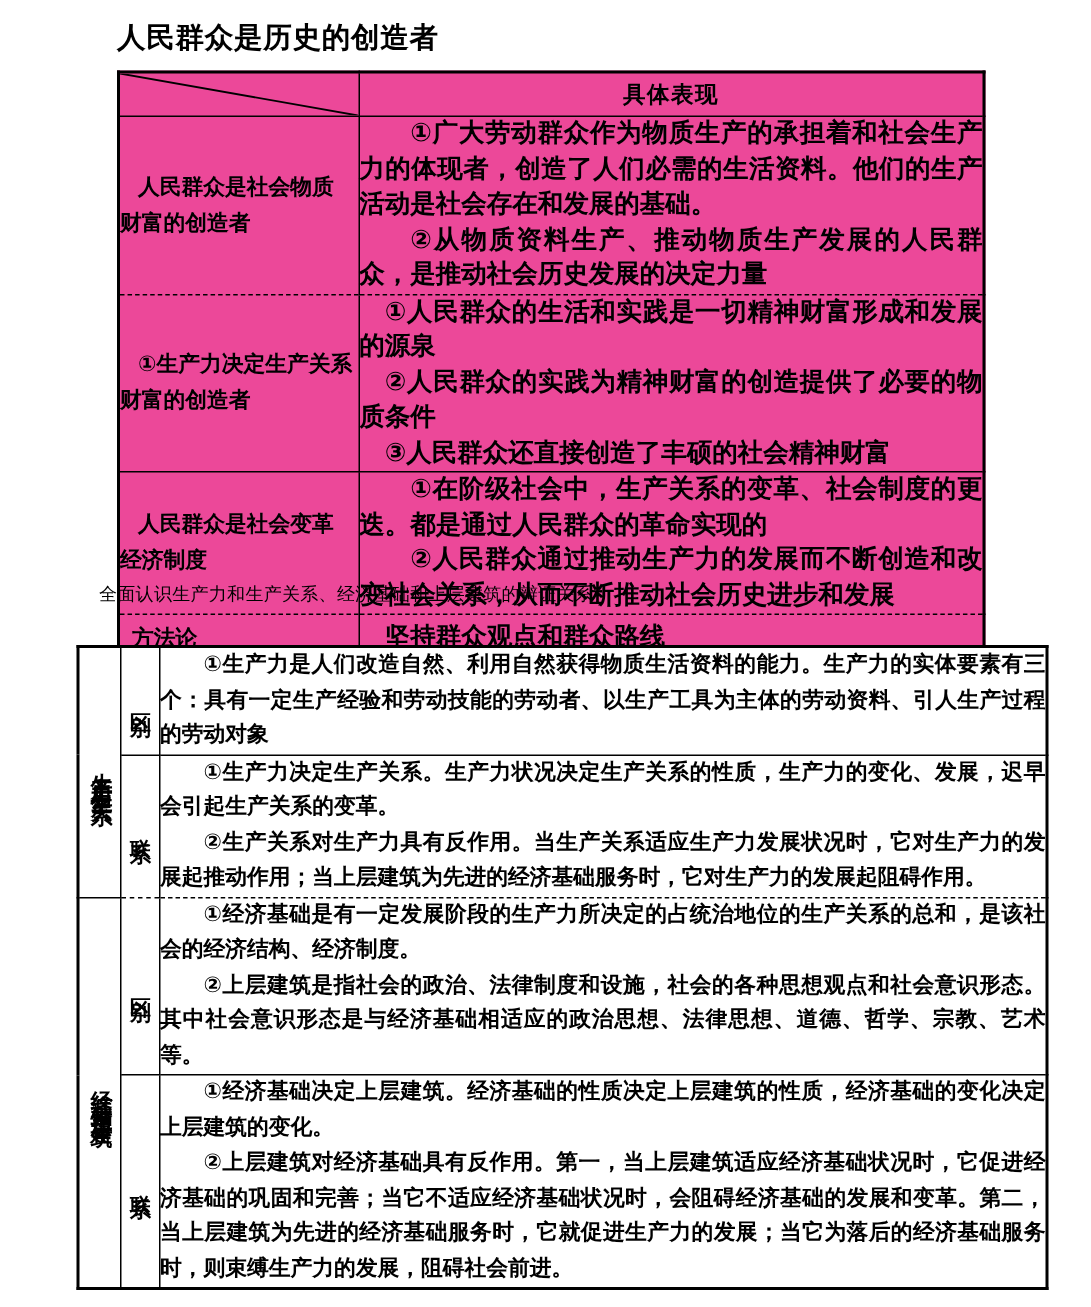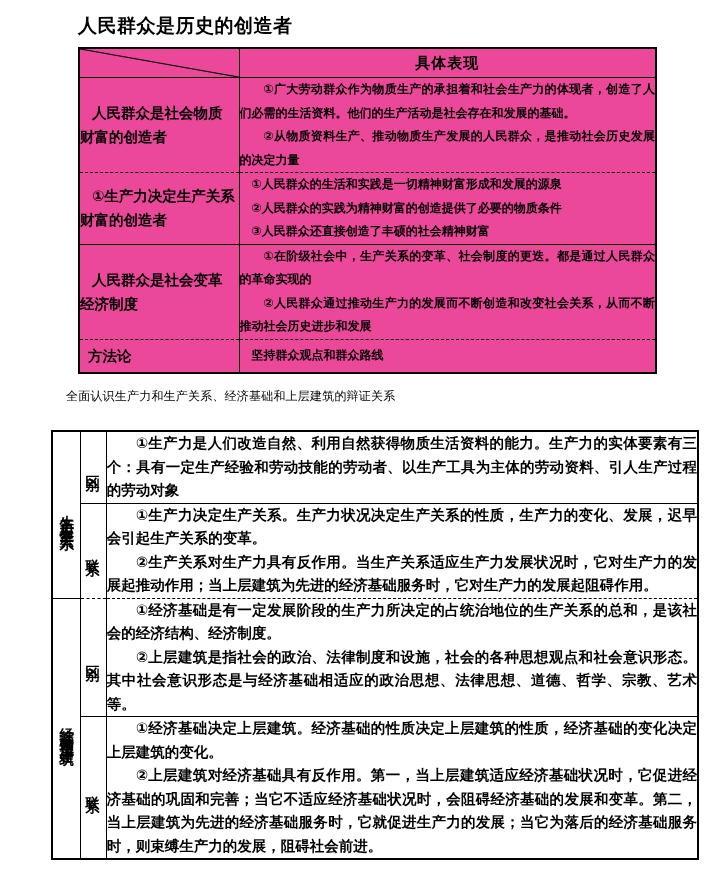--- a/index.html
+++ b/index.html
@@ -71,21 +71,21 @@
   .t1-rowlabel {
     width: 160px;
     font-size: 14.5px;
     font-weight: bold;
     line-height: 24px;
     padding: 6px 4px 6px 8px;
     text-indent: 12px;
   }
   .t1-rowlabel.noindent { text-indent: 0; }
   .t1-body {
-    font-size: 12px;
+    font-size: 17px;
     font-weight: bold;
     line-height: 23.5px;
     padding: 5px 6px 6px 6px;
     text-align: justify;
   }
   .t1-body p { margin: 0; text-indent: 2em; }
   .t1-body p.flat { text-indent: 1em; }
   .dashed-top { border-top: 1px dashed #000 !important; }
   .dashed-bottom { border-bottom: 1px dashed #000 !important; }
 

